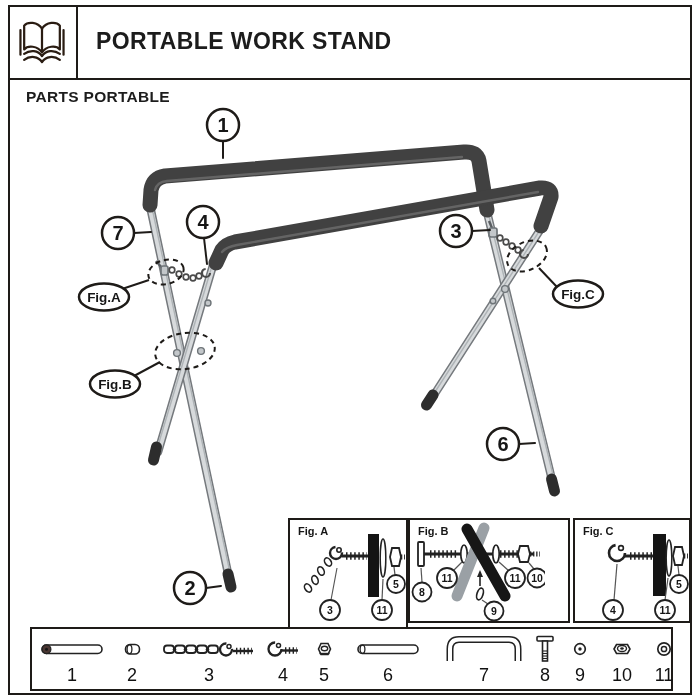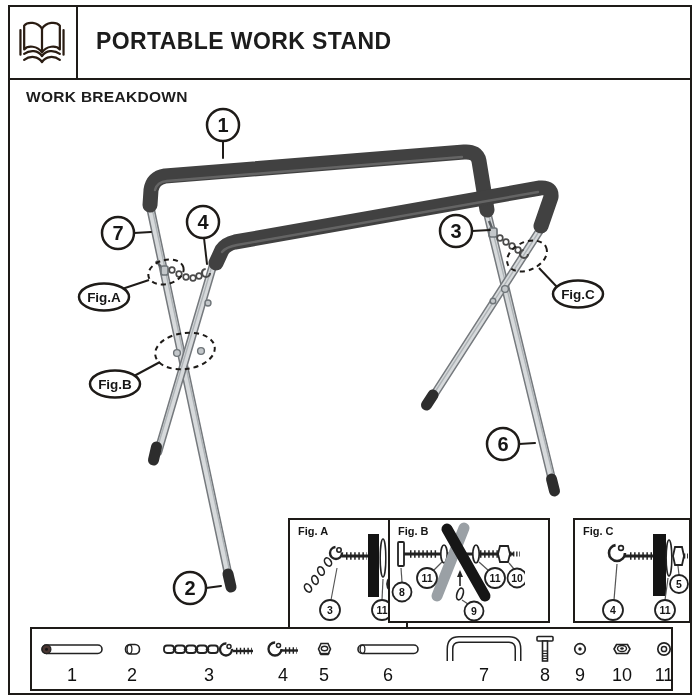--- a/index.html
+++ b/index.html
@@ -15,21 +15,21 @@
     border-right:2px solid #1e1b18;box-sizing:border-box;
     display:flex;align-items:center;justify-content:center;}
   .title{position:absolute;left:88px;top:0;height:61px;line-height:73px;
     font-size:23px;font-weight:bold;letter-spacing:.4px;color:#1c1c1c;white-space:nowrap;}
   .section-heading{position:absolute;left:26px;top:88px;font-size:15.5px;
     font-weight:bold;letter-spacing:.3px;color:#1c1c1c;}
   svg{font-family:"Liberation Sans", sans-serif;}
   #diagram{position:absolute;left:0;top:0;width:700px;height:700px;}
   .inset{position:absolute;border:2px solid #1e1b18;box-sizing:border-box;background:#fff;}
   #inset-a{left:288px;top:518px;width:120px;height:134px;}
-  #inset-b{left:388px;top:518px;width:162px;height:105px;}
+  #inset-b{left:408px;top:518px;width:162px;height:105px;}
   #inset-c{left:555px;top:518px;width:118px;height:105px;margin-left:18px;}
   .strip{position:absolute;left:30px;top:627px;width:643px;height:64px;
     border:2px solid #1e1b18;box-sizing:border-box;background:#fff;}
   .cell{position:absolute;top:4px;width:96px;transform:translateX(-50%);
     display:flex;flex-direction:column;align-items:center;}
   .cell .ico-wrap{height:32px;display:flex;align-items:center;justify-content:center;}
   .cell .num{font-size:18px;color:#111;line-height:20px;}
   .co-txt{font-size:20px;font-weight:bold;fill:#161616;}
   .fig-txt{font-size:13.5px;font-weight:bold;fill:#161616;}
   .inset-title{font-size:11px;font-weight:bold;fill:#161616;}
@@ -50,21 +50,21 @@
           <path d="M11,54 C19,48 30,49 35,57 C40,49 51,48 59,54"></path>
           <path d="M11,62 C19,56 30,57 35,65 C40,57 51,56 59,62"></path>
           <path d="M6,22 L6,55"></path>
           <path d="M64,22 L64,55"></path>
         </g>
       </svg>
     </div>
     <div class="title">PORTABLE WORK STAND</div>
   </div>
 
-  <div class="section-heading">WORK BREAKDOWN</div>
+  <div class="section-heading">PARTS PORTABLE</div>
 
   <svg id="diagram" viewBox="0 0 700 700">
 
     <g stroke-linecap="round">
       <g>
         <line x1="150" y1="206" x2="229" y2="578" stroke="#75797d" stroke-width="8.5"></line>
         <line x1="150" y1="206" x2="229" y2="578" stroke="#d7dadc" stroke-width="5.5"></line>
         <line x1="152.5" y1="210" x2="230.5" y2="575" stroke="#aeb3b6" stroke-width="1.4"></line>
       </g>
       <g>

